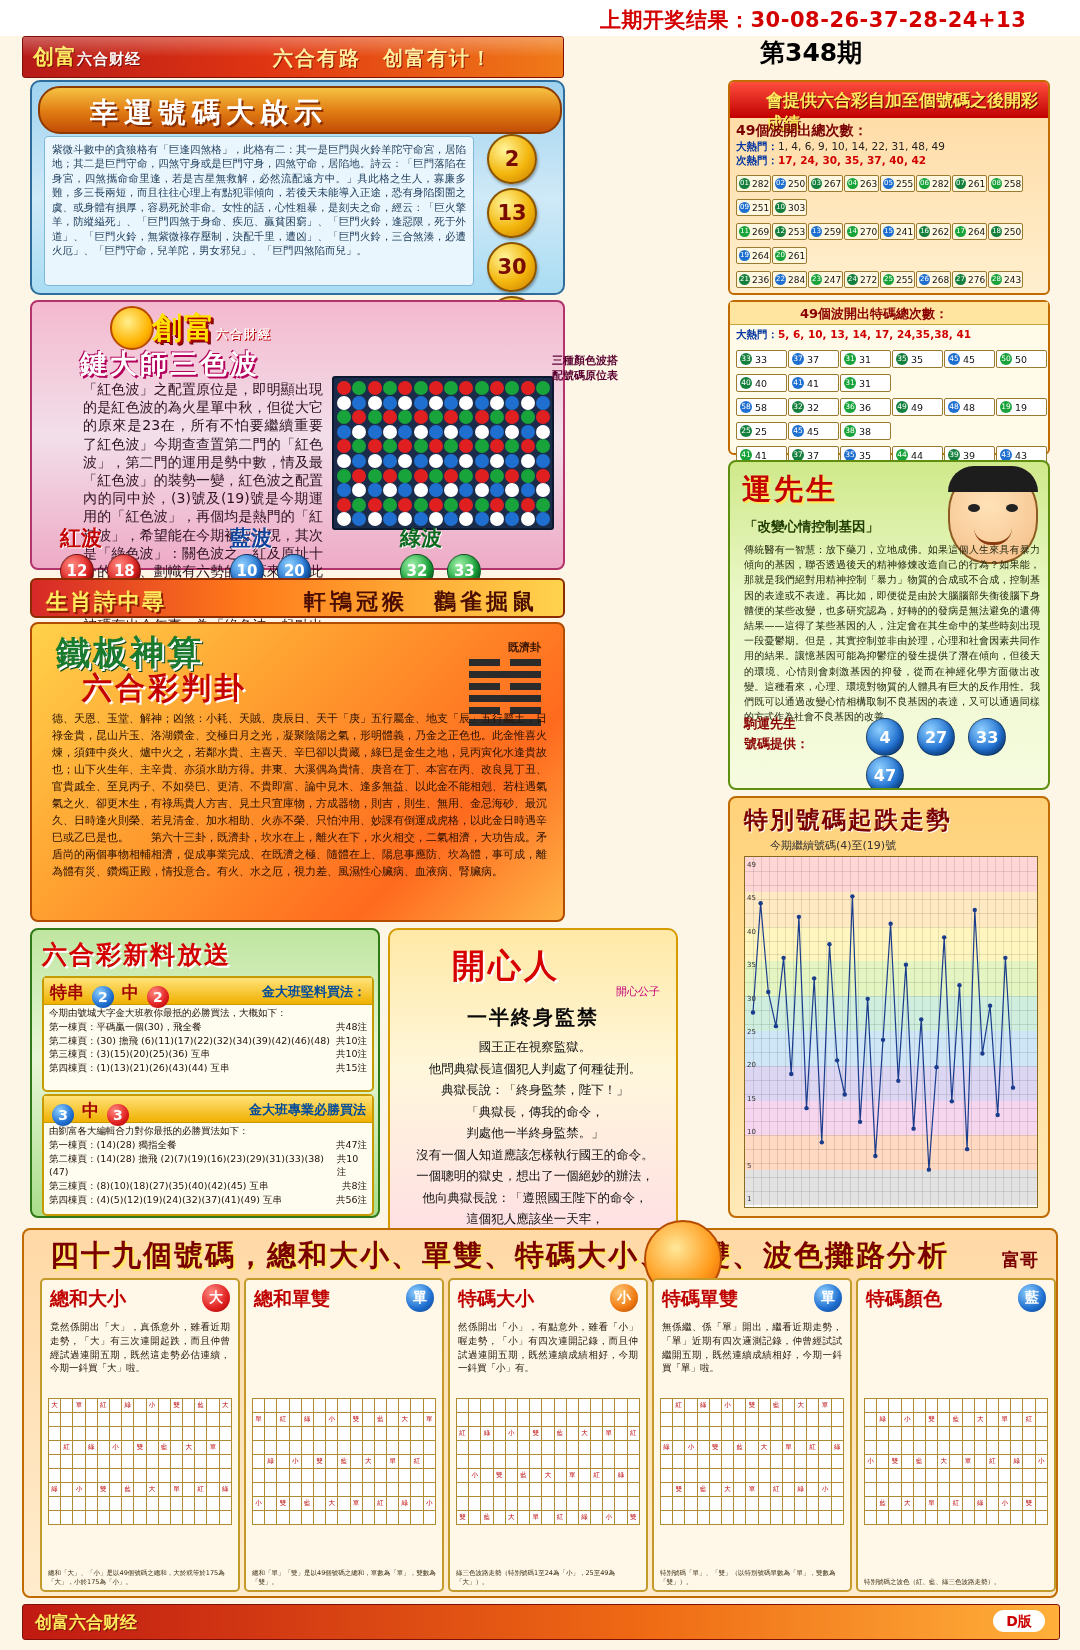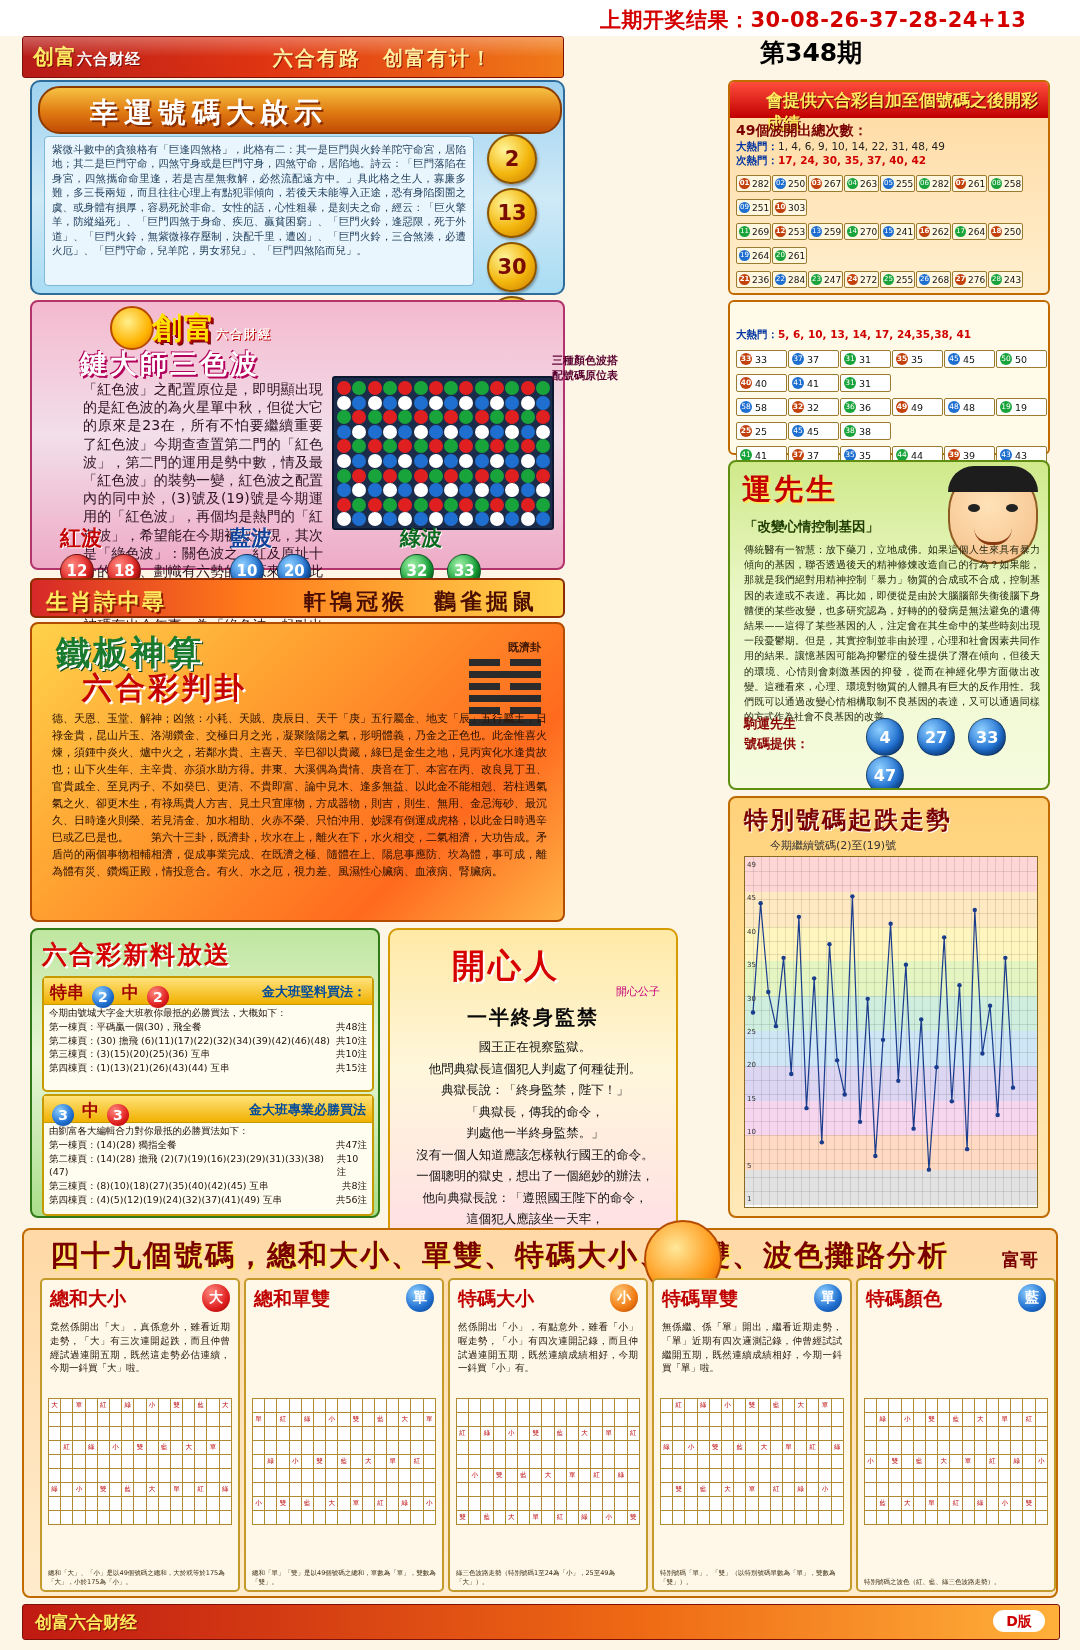--- a/index.html
+++ b/index.html
@@ -142,21 +142,21 @@
   .auto-hdr span{position:absolute;left:36px;top:7px;font-size:17px;font-weight:bold;color:#ffe95c;text-shadow:1px 1px 0 #6d0000;}
   .auto-sub{position:absolute;left:6px;top:40px;font-size:14px;font-weight:bold;color:#7a0000;}
   .hot-line{position:absolute;left:6px;font-size:10.5px;color:#222;}
   .hot-line b{color:#0033a0;}
   .hot-line .hl{color:#d10000;font-weight:bold;}
   .grid-nums{position:absolute;left:6px;top:88px;width:310px;}
   .gn{display:inline-flex;align-items:center;width:33px;height:15px;margin:0 1px 2px 0;
       border:1px solid #9a7b30;border-radius:2px;background:#fff7e0;font-size:9px;color:#111;}
   .gn i{display:inline-block;width:11px;height:11px;border-radius:50%;margin:0 2px;font-style:normal;
       font-size:7px;color:#fff;text-align:center;line-height:11px;}
-  .i-red{background:#c2410c;font-weight:bold;} .i-blue{background:#1f6fd0;} .i-green{background:#18a43a;}
+  .i-red{background:#15803d;} .i-blue{background:#1f6fd0;} .i-green{background:#18a43a;}
 
   .p-total{left:728px;top:300px;width:322px;height:155px;background:#fffbe8;
     border:2px solid #c06a00;border-radius:6px;}
   .p-total .hdr{position:absolute;left:0;top:0;width:100%;height:22px;background:#ffe5a0;border-bottom:1px solid #c9a33b;}
   .p-total .hdr span{position:absolute;left:70px;top:3px;font-size:13px;font-weight:bold;color:#8a0000;}
   .tot-hot{position:absolute;left:6px;top:26px;font-size:10.5px;color:#222;}
   .tot-hot b{color:#0033a0;}
   .tot-hot .hl{color:#d10000;font-weight:bold;}
   .tot-grid{position:absolute;left:6px;top:44px;width:312px;}
   .tg{display:inline-flex;align-items:center;width:49px;height:16px;margin:0 1px 2px 0;
@@ -535,20 +535,23 @@
       <b>次熱門：</b><span class="hl">17, 24, 30, 35, 37, 40, 42</span>
     </div>
     <div class="grid-nums" id="auto-grid">
         <div><span class="gn"><i class="i-red">01</i>282</span><span class="gn"><i class="i-blue">02</i>250</span><span class="gn"><i class="i-red">03</i>267</span><span class="gn"><i class="i-green">04</i>263</span><span class="gn"><i class="i-blue">05</i>255</span><span class="gn"><i class="i-green">06</i>282</span><span class="gn"><i class="i-red">07</i>261</span><span class="gn"><i class="i-green">08</i>258</span><span class="gn"><i class="i-blue">09</i>251</span><span class="gn"><i class="i-red">10</i>303</span></div>
         <div><span class="gn"><i class="i-green">11</i>269</span><span class="gn"><i class="i-red">12</i>253</span><span class="gn"><i class="i-blue">13</i>259</span><span class="gn"><i class="i-green">14</i>270</span><span class="gn"><i class="i-blue">15</i>241</span><span class="gn"><i class="i-red">16</i>262</span><span class="gn"><i class="i-green">17</i>264</span><span class="gn"><i class="i-red">18</i>250</span><span class="gn"><i class="i-blue">19</i>264</span><span class="gn"><i class="i-green">20</i>261</span></div>
         <div><span class="gn"><i class="i-red">21</i>236</span><span class="gn"><i class="i-blue">22</i>284</span><span class="gn"><i class="i-green">23</i>247</span><span class="gn"><i class="i-red">24</i>272</span><span class="gn"><i class="i-green">25</i>255</span><span class="gn"><i class="i-blue">26</i>268</span><span class="gn"><i class="i-red">27</i>276</span><span class="gn"><i class="i-green">28</i>243</span></div>
       </div>
   </div>
 
   <div class="panel p-total">
+    <div class="hdr">
+        <span>49個波開出特碼總次數：</span>
+      </div>
     <div class="tot-hot">
       <b>大熱門：</b><span class="hl">5, 6, 10, 13, 14, 17, 24,35,38, 41</span>
     </div>
     <div class="tot-grid" id="total-grid">
         <div><span class="tg"><i class="i-red">33</i>33</span><span class="tg"><i class="i-blue">37</i>37</span><span class="tg"><i class="i-green">31</i>31</span><span class="tg"><i class="i-red">35</i>35</span><span class="tg"><i class="i-blue">45</i>45</span><span class="tg"><i class="i-green">50</i>50</span><span class="tg"><i class="i-red">40</i>40</span><span class="tg"><i class="i-blue">41</i>41</span><span class="tg"><i class="i-green">31</i>31</span></div>
         <div><span class="tg"><i class="i-blue">58</i>58</span><span class="tg"><i class="i-red">32</i>32</span><span class="tg"><i class="i-green">36</i>36</span><span class="tg"><i class="i-red">49</i>49</span><span class="tg"><i class="i-blue">48</i>48</span><span class="tg"><i class="i-green">19</i>19</span><span class="tg"><i class="i-red">25</i>25</span><span class="tg"><i class="i-blue">45</i>45</span><span class="tg"><i class="i-green">38</i>38</span></div>
         <div><span class="tg"><i class="i-green">41</i>41</span><span class="tg"><i class="i-red">37</i>37</span><span class="tg"><i class="i-blue">35</i>35</span><span class="tg"><i class="i-green">44</i>44</span><span class="tg"><i class="i-red">39</i>39</span><span class="tg"><i class="i-blue">43</i>43</span><span class="tg"><i class="i-green">27</i>27</span><span class="tg"><i class="i-red">32</i>32</span><span class="tg"><i class="i-blue">35</i>35</span></div>
         <div><span class="tg"><i class="i-red">46</i>46</span><span class="tg"><i class="i-blue">39</i>39</span><span class="tg"><i class="i-green">41</i>41</span><span class="tg"><i class="i-red">38</i>38</span><span class="tg"><i class="i-blue">35</i>35</span><span class="tg"><i class="i-green">41</i>41</span><span class="tg"><i class="i-red">41</i>41</span><span class="tg"><i class="i-blue">39</i>39</span><span class="tg"><i class="i-green">37</i>37</span></div>
         <div><span class="tg"><i class="i-blue">42</i>42</span><span class="tg"><i class="i-red">47</i>47</span><span class="tg"><i class="i-green">28</i>28</span><span class="tg"><i class="i-red">40</i>40</span><span class="tg"><i class="i-blue">44</i>44</span><span class="tg"><i class="i-green">42</i>42</span><span class="tg"><i class="i-red">39</i>39</span><span class="tg"><i class="i-blue">37</i>37</span><span class="tg"><i class="i-green">35</i>35</span></div>
         <div><span class="tg"><i class="i-red">31</i>31</span><span class="tg"><i class="i-blue">41</i>41</span><span class="tg"><i class="i-green">40</i>40</span><span class="tg"><i class="i-red">35</i>35</span></div>
@@ -572,21 +575,21 @@
     <div class="mr-balls">
       <span class="ball-s b-blue">4</span>
       <span class="ball-s b-blue">27</span>
       <span class="ball-s b-blue">33</span>
       <span class="ball-s b-blue">47</span>
     </div>
   </div>
 
   <div class="panel p-trend">
     <div class="trend-t">特別號碼起跌走勢</div>
-    <div class="trend-sub">今期繼續號碼(2)至(19)號</div>
+    <div class="trend-sub">今期繼續號碼(4)至(19)號</div>
     <div class="chart" id="trend-chart">
       <div class="sidebar-tab">今期必贏號碼</div>
     <div class="band" style="top: 0px; height: 34.8px; background: rgb(255, 214, 214);"></div>
         <div class="band" style="top: 34.8px; height: 34.8px; background: rgb(255, 233, 194);"></div>
         <div class="band" style="top: 69.6px; height: 34.8px; background: rgb(255, 246, 191);"></div>
         <div class="band" style="top: 104.4px; height: 34.8px; background: rgb(228, 245, 194);"></div>
         <div class="band" style="top: 139.2px; height: 34.8px; background: rgb(207, 238, 222);"></div>
         <div class="band" style="top: 174px; height: 34.8px; background: rgb(207, 230, 247);"></div>
         <div class="band" style="top: 208.8px; height: 34.8px; background: rgb(220, 214, 242);"></div>
         <div class="band" style="top: 243.6px; height: 34.8px; background: rgb(246, 214, 239);"></div>

